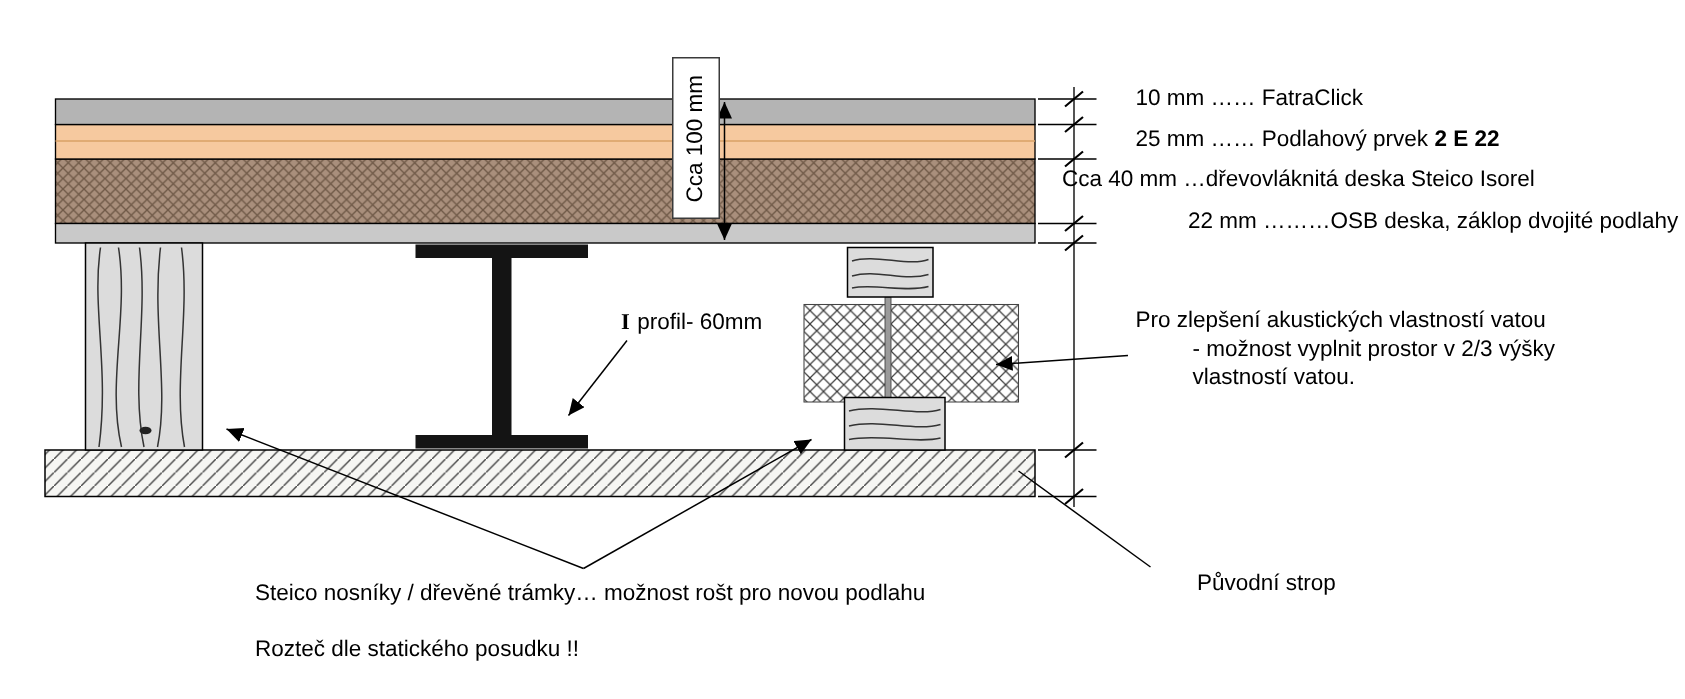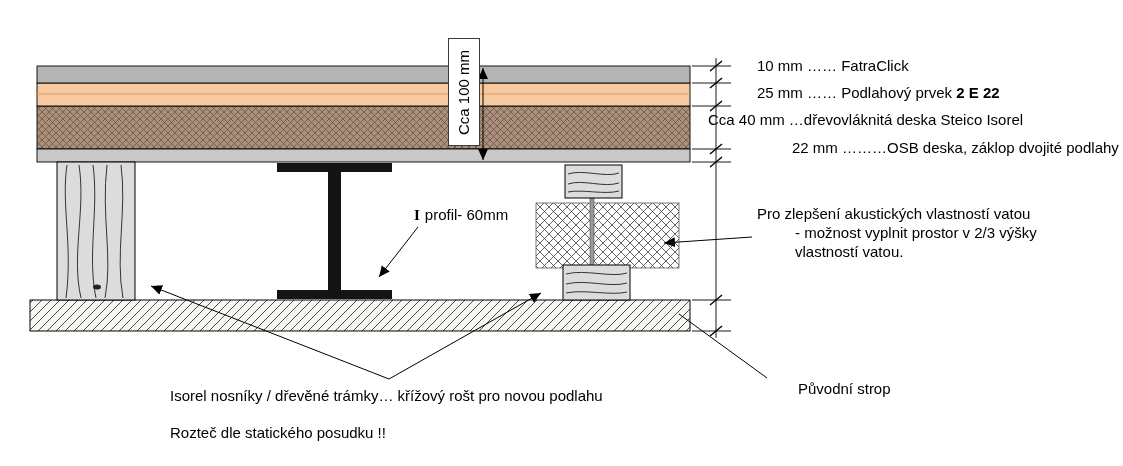--- a/index.html
+++ b/index.html
@@ -124,16 +124,16 @@
   <div class="lbl" style="left:414px; top:206px;"><span class="iserif">I</span><span>profil- 60mm</span></div>
 
   <div class="acoustic">
     <div>Pro zlepšení akustických vlastností vatou</div>
     <div class="indent">- možnost vyplnit prostor v 2/3 výšky</div>
     <div class="indent">vlastností vatou.</div>
   </div>
 
   <div class="lbl" style="left:770px; top:380px;margin-left:28px;">Původní strop</div>
 
-  <div class="lbl" style="left:170px; top:387px;">Isorel nosníky / dřevěné trámky… křížový rošt pro novou podlahu</div>
+  <div class="lbl" style="left:170px; top:387px;">Steico nosníky / dřevěné trámky… možnost rošt pro novou podlahu</div>
   <div class="lbl" style="left:170px; top:424px;">Rozteč dle statického posudku !!</div>
 
 </div>
 
 </body></html>

